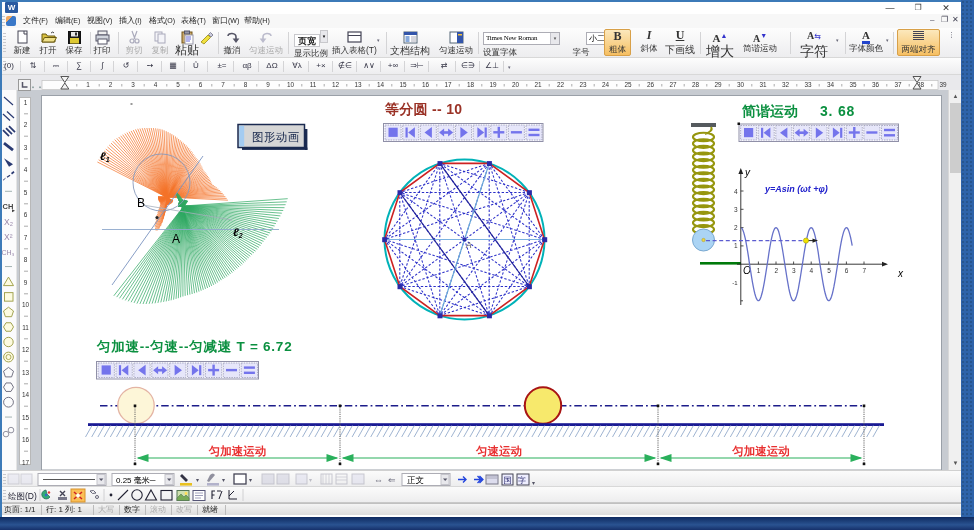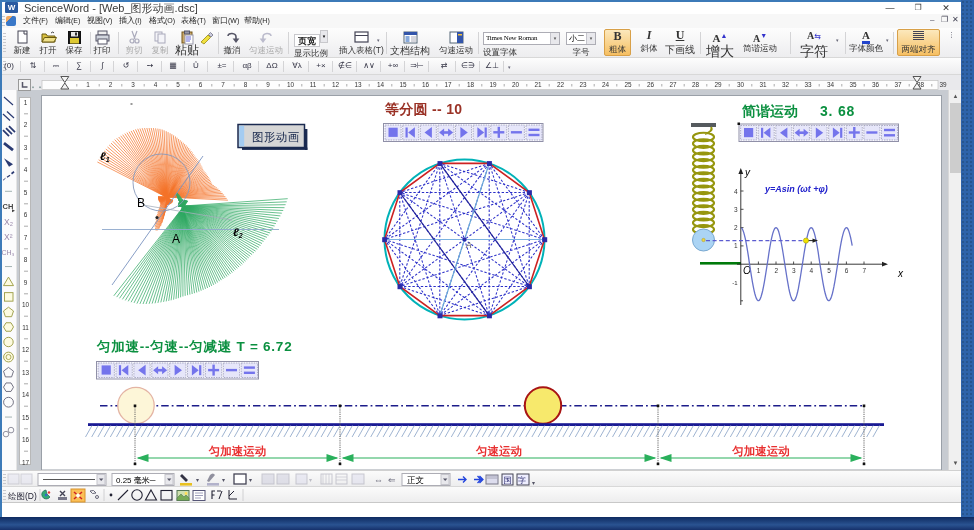--- a/index.html
+++ b/index.html
@@ -33,21 +33,20 @@
 .tbtn .ic { display:block; height:14px; line-height:13px; font-size:11px; }
 .hl { background:linear-gradient(#fce8bc,#f6bf62); border:1px solid #d8a048; border-radius:2px; }
 .combo { position:absolute; background:#fff; border:1px solid #adadb5; overflow:hidden; white-space:nowrap; line-height:11px; }
 .combo .arr { position:absolute; right:0; top:0; bottom:0; width:9px; background:#e8e8ec; border-left:1px solid #c5c5cc; font-size:5px; text-align:center; color:#555; line-height:11px;}
 svg text { font-family:"Liberation Sans",sans-serif; }
 .wb { position:absolute; top:1px; width:30px; text-align:center; font-size:9px; color:#333; }
 </style></head><body>
 <div id="win">
   <div class="row" id="titlebar">
     <div id="appico">W</div>
-      <div class="ttxt">ScienceWord - [Web_图形动画.dsc]</div>
     <div class="wb" style="left:875px">—</div>
     <div class="wb" style="left:903px;font-size:8px">❐</div>
     <div class="wb" style="left:931px">✕</div>
   </div>
   <div class="row" id="menubar">
       <div class="grip" style="left:2px;top:2px;height:11px"></div>
       <div style="position:absolute;left:6px;top:2px;width:10px;height:10px;border-radius:2px;background:linear-gradient(135deg,#f0a860 30%,#3a78c8 30%);"></div>
       <div class="menuitem" style="left:23px">文件<span style="font-size:7px">(F)</span></div>
       <div class="menuitem" style="left:55px">编辑<span style="font-size:7px">(E)</span></div>
       <div class="menuitem" style="left:87px">视图<span style="font-size:7px">(V)</span></div>
@@ -137,21 +136,21 @@
       </div>
       <div class="tbtn" style="left:246px;top:2px;width:40px">
         <svg width="17" height="15" viewBox="0 0 17 15" style="display:block;margin:0 auto">
           <path d="M13 6 C13 2.5 5 2.5 5 7 L5 9" fill="none" stroke="#bbc" stroke-width="1.6"></path>
           <path d="M5 13 l-3.4 -4.4 h6.8 z" fill="#bbc"></path>
         </svg>
         <div style="font-size:8.5px;color:#333;line-height:11px;white-space:nowrap"><span style="color:#aaa">匀速运动</span></div>
       </div>
       <div class="sep" style="left:288px;top:4px;height:22px"></div>
       <div style="position:absolute;left:293px;top:2px;width:36px;text-align:center"><div style="font-size:9px;font-weight:bold;color:#222;border:1px solid #c8c8cc;background:#fff;width:26px;height:13px;line-height:12px;display:inline-block">页宽</div><span style="display:inline-block;width:8px;height:13px;background:#e8e8ec;border:1px solid #c8c8cc;font-size:5px;vertical-align:top;line-height:11px">▾</span><div style="font-size:8.5px;color:#333;line-height:11px">显示比例</div></div>
-      <div class="tbtn" style="left:339px;top:2px;width:44px">
+      <div class="tbtn" style="left:332px;top:2px;width:44px">
         <svg width="17" height="15" viewBox="0 0 17 15" style="display:block;margin:0 auto">
           <rect x="2" y="2" width="13" height="10" fill="#fff" stroke="#445" stroke-width="1.2"></rect>
           <line x1="2" y1="5.5" x2="15" y2="5.5" stroke="#445"></line>
         </svg>
         <div style="font-size:8.5px;color:#333;line-height:11px;white-space:nowrap">插入表格(T)</div>
       </div>
       <div style="position:absolute;left:377px;top:9px;font-size:5px;color:#667">▾</div>
       <div class="sep" style="left:386px;top:4px;height:22px"></div>
       <div class="tbtn" style="left:390px;top:2px;width:40px">
         <svg width="17" height="15" viewBox="0 0 17 15" style="display:block;margin:0 auto">
@@ -166,21 +165,21 @@
         <svg width="17" height="15" viewBox="0 0 17 15" style="display:block;margin:0 auto">
           <rect x="2" y="2" width="13" height="11" fill="#fff" stroke="#567"></rect>
           <rect x="9" y="2" width="6" height="11" fill="#3355aa"></rect>
           <rect x="10" y="4" width="4" height="1.5" fill="#f0c040"></rect>
         </svg>
         <div style="font-size:8.5px;color:#333;line-height:11px;white-space:nowrap">匀速运动</div>
       </div>
       <div class="sep" style="left:478px;top:4px;height:22px"></div>
       <div class="combo" style="left:483px;top:4px;width:77px;height:13px"><span style="font-family:'Liberation Serif',serif;font-size:7px;padding-left:2px;line-height:11px;display:inline-block;vertical-align:top;letter-spacing:-0.2px">Times New Roman</span><span class="arr">▾</span></div>
       <div style="position:absolute;left:483px;top:19px;width:77px;font-size:8.5px;color:#333">设置字体</div>
-      <div class="combo" style="left:566px;top:4px;width:30px;height:13px"><span style="font-size:8px;padding-left:2px;line-height:11px;display:inline-block;vertical-align:top">小二</span><span class="arr">▾</span></div>
+      <div class="combo" style="left:586px;top:4px;width:30px;height:13px"><span style="font-size:8px;padding-left:2px;line-height:11px;display:inline-block;vertical-align:top">小二</span><span class="arr">▾</span></div>
       <div style="position:absolute;left:566px;top:19px;width:30px;text-align:center;font-size:8.5px;color:#333">字号</div>
       <div class="tbtn hl" style="left:604px;top:1px;width:27px;height:27px"><span class="ic" style="font-family:'Liberation Serif',serif;font-weight:bold;font-size:12px">B</span><span style="font-size:8.5px">粗体</span></div>
       <div class="tbtn" style="left:636px;top:1px;width:26px"><span class="ic" style="font-family:'Liberation Serif',serif;font-style:italic;font-weight:bold;font-size:12px">I</span><span style="font-size:8.5px">斜体</span></div>
       <div class="tbtn" style="left:664px;top:1px;width:32px"><span class="ic" style="font-family:'Liberation Serif',serif;font-weight:bold;font-size:12px;text-decoration:underline">U</span><span style="font-size:10px">下画线</span></div>
       <div class="sep" style="left:700px;top:4px;height:22px"></div>
       <div class="tbtn" style="left:702px;top:1px;width:36px"><span class="ic"><b style="font-family:'Liberation Serif',serif">A</b><span style="color:#33c;font-size:7px;vertical-align:4px">▲</span></span><span style="font-size:14px">增大字号</span></div>
       <div class="tbtn" style="left:742px;top:1px;width:36px"><span class="ic"><b style="font-family:'Liberation Serif',serif;font-size:10px">A</b><span style="color:#33c;font-size:7px;vertical-align:4px">▼</span></span><span style="font-size:8.5px">简谐运动</span></div>
       <div class="sep" style="left:790px;top:4px;height:22px"></div>
       <div class="tbtn" style="left:794px;top:1px;width:40px"><span class="ic"><b style="font-family:'Liberation Serif',serif;font-size:10px">A</b><span style="color:#33c;font-size:8px">⇆</span></span><span style="font-size:14px">字符缩放</span></div>
       <div style="position:absolute;left:836px;top:9px;font-size:5px;color:#667">▾</div>
@@ -747,16 +746,25 @@
         <path d="M177 11 l4 -4 3 3 2 -2 3 3 v2.5 h-12 z" fill="#7a5" stroke="#575" stroke-width="0.6"></path>
         <circle cx="186" cy="6.5" r="1.4" fill="#fd5"></circle>
         <rect x="193" y="3.5" width="12" height="10" fill="#fff" stroke="#557"></rect>
         <path d="M195 6 h8 M195 8.5 h8 M195 11 h6" stroke="#88a" stroke-width="0.8"></path>
         <path d="M212 12 v-8 h3 m-3 4 h2.5" fill="none" stroke="#223" stroke-width="1.1"></path>
         <path d="M219 12 l3 -8 m-5 0 h4" fill="none" stroke="#223" stroke-width="1"></path>
         <path d="M229 12 v-9 m0 9 h8 m-8 -3 l5 -5" fill="none" stroke="#223" stroke-width="1"></path>
         <line x1="243" y1="2" x2="243" y2="14" stroke="#d0d0d2"></line>
       </svg>
     </div>
+  <div class="row" id="statusbar">
+      <div class="sbseg" style="left:0px;width:42px;color:#222">页面: 1/1</div>
+      <div class="sbseg" style="left:42px;width:52px;color:#222">行: 1 列: 1</div>
+      <div class="sbseg" style="left:94px;width:26px;color:#aaa">大写</div>
+      <div class="sbseg" style="left:120px;width:26px;color:#222">数字</div>
+      <div class="sbseg" style="left:146px;width:26px;color:#aaa">滚动</div>
+      <div class="sbseg" style="left:172px;width:26px;color:#aaa">改写</div>
+      <div class="sbseg" style="left:198px;width:28px;color:#222">就绪</div>
+    </div>
 </div>
 <div id="borderT"></div>
 <div id="borderL"></div>
 <div id="deskside"></div>
 <div id="deskbottom"></div>
 </body></html>

